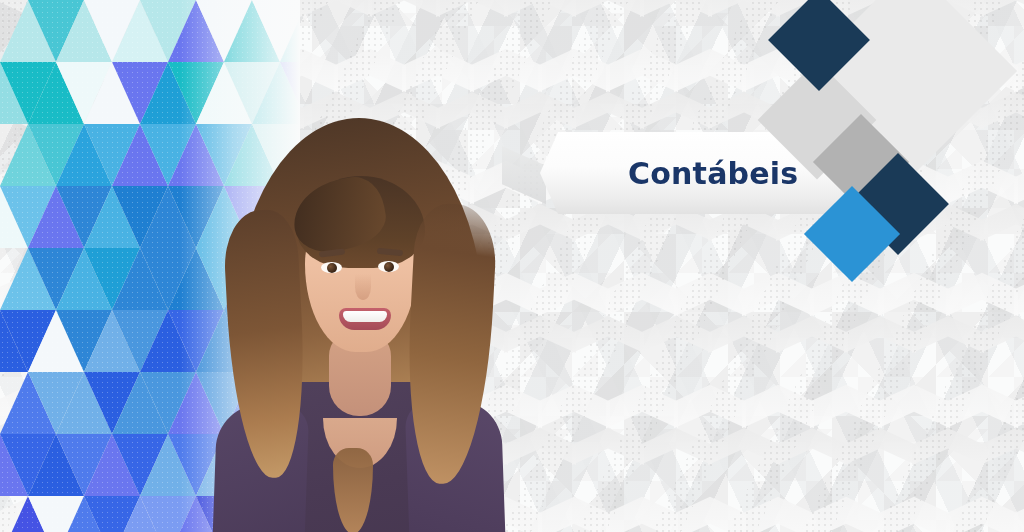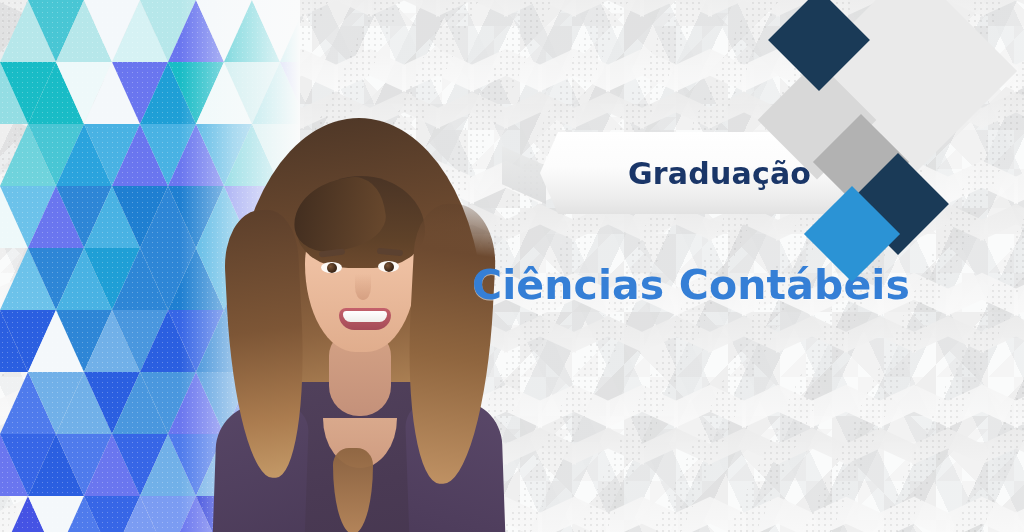--- a/index.html
+++ b/index.html
@@ -529,21 +529,21 @@
       <div class="diamond" style="left: 783px; top: 4px; width: 72px; height: 72px; z-index: 3; transform: rotate(45deg); background: rgb(26, 58, 87);"></div>
       <div class="diamond" style="left: 836px; top: -4px; width: 150px; height: 150px; z-index: 1; transform: rotate(45deg); background: rgb(234, 234, 234);"></div>
       <div class="diamond" style="left: 775px; top: 78px; width: 84px; height: 84px; z-index: 2; transform: rotate(45deg); background: rgb(216, 216, 216);"></div>
       <div class="diamond" style="left: 827px; top: 128px; width: 68px; height: 68px; z-index: 3; transform: rotate(45deg); background: rgb(178, 178, 178);"></div>
       <div class="diamond" style="left: 862px; top: 168px; width: 72px; height: 72px; z-index: 3; transform: rotate(45deg); background: rgb(26, 58, 87);"></div>
       <div class="diamond" style="left: 818px; top: 200px; width: 68px; height: 68px; z-index: 3; transform: rotate(45deg); background: rgb(43, 147, 213);"></div>
     </div>
 
   <div class="ribbon-tail" style="left:502px;top:146px;width:44px;height:58px;"></div>
   <div class="ribbon" style="left:540px;top:132px;width:300px;height:82px;">
-    <span class="ribbon-label" style="margin-left:88px;">Graduação</span>
+    <span class="ribbon-label" style="margin-left:88px;">Contábeis</span>
   </div>
 
   <div class="person">
     <div class="p-part hair-back"></div>
     <div class="p-part torso"></div>
     <div class="p-part shoulder-l"></div>
     <div class="p-part shoulder-r"></div>
     <div class="p-part neck"></div>
     <div class="p-part neckline"></div>
     <div class="p-part face"></div>
@@ -560,15 +560,14 @@
     <div class="p-part nose"></div>
     <div class="p-part mouth">
         <span class="teeth"></span>
       </div>
     <div class="p-part hair-strand-l"></div>
     <div class="p-part hair-strand-r"></div>
     <div class="p-part hair-tip"></div>
 
   </div>
 
-  <div class="course-title" style="left:472px;top:261px;">Ciências Contábeis</div>
 
 </div>
 
 </body></html>

